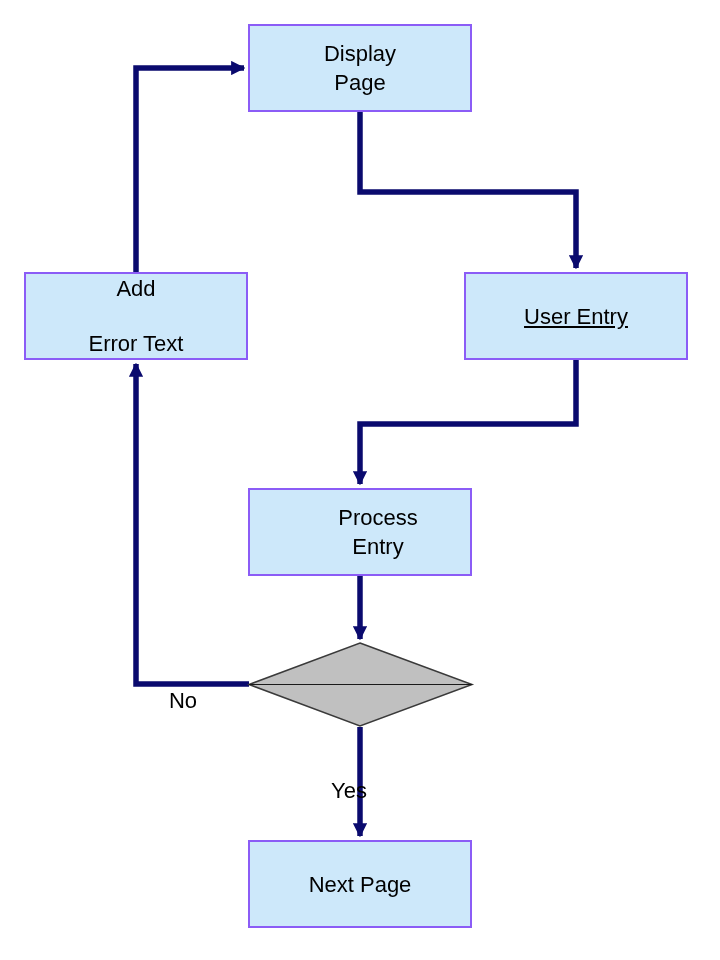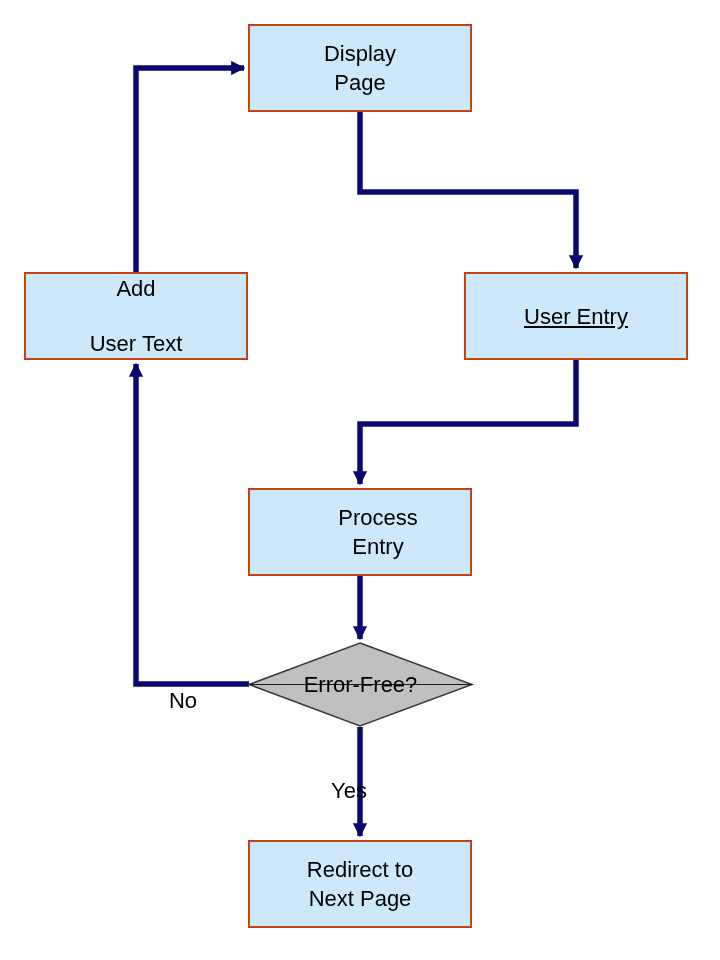--- a/index.html
+++ b/index.html
@@ -21,21 +21,21 @@
     left: 0;
     top: 0;
     width: 720px;
     height: 960px;
   }
   .node {
     position: absolute;
     width: 224px;
     height: 88px;
     background: #cde8fa;
-    border: 2px solid #c2410c;
+    border: 2px solid #8b5cf6;
     box-sizing: border-box;
     display: flex;
     flex-direction: column;
     justify-content: center;
     align-items: center;
     font-size: 22px;
     line-height: 29px;
     text-align: center;
   }
   .node span { display: block; }
@@ -91,35 +91,33 @@
     <line x1="249" y1="684.5" x2="472" y2="684.5" stroke="#1a1a1a" stroke-width="1"></line>
   </svg>
 
   <div class="node" id="node-display-page">
     <span>Display</span>
     <span>Page</span>
   </div>
 
   <div class="node" id="node-add-error">
     <span>Add</span>
-    <span>User Text</span>
+    <span>Error Text</span>
   </div>
 
   <div class="node" id="node-user-entry">
     <span>User Entry</span>
   </div>
 
   <div class="node" id="node-process-entry">
     <span>Process</span>
     <span>Entry</span>
   </div>
 
   <div class="node" id="node-redirect">
-    <span>Redirect to</span>
     <span>Next Page</span>
   </div>
 
-  <div class="decision-label">Error-Free?</div>
 
   <div class="edge-label" id="label-no">No</div>
   <div class="edge-label" id="label-yes">Yes</div>
 
 </div>
 
 </body></html>

